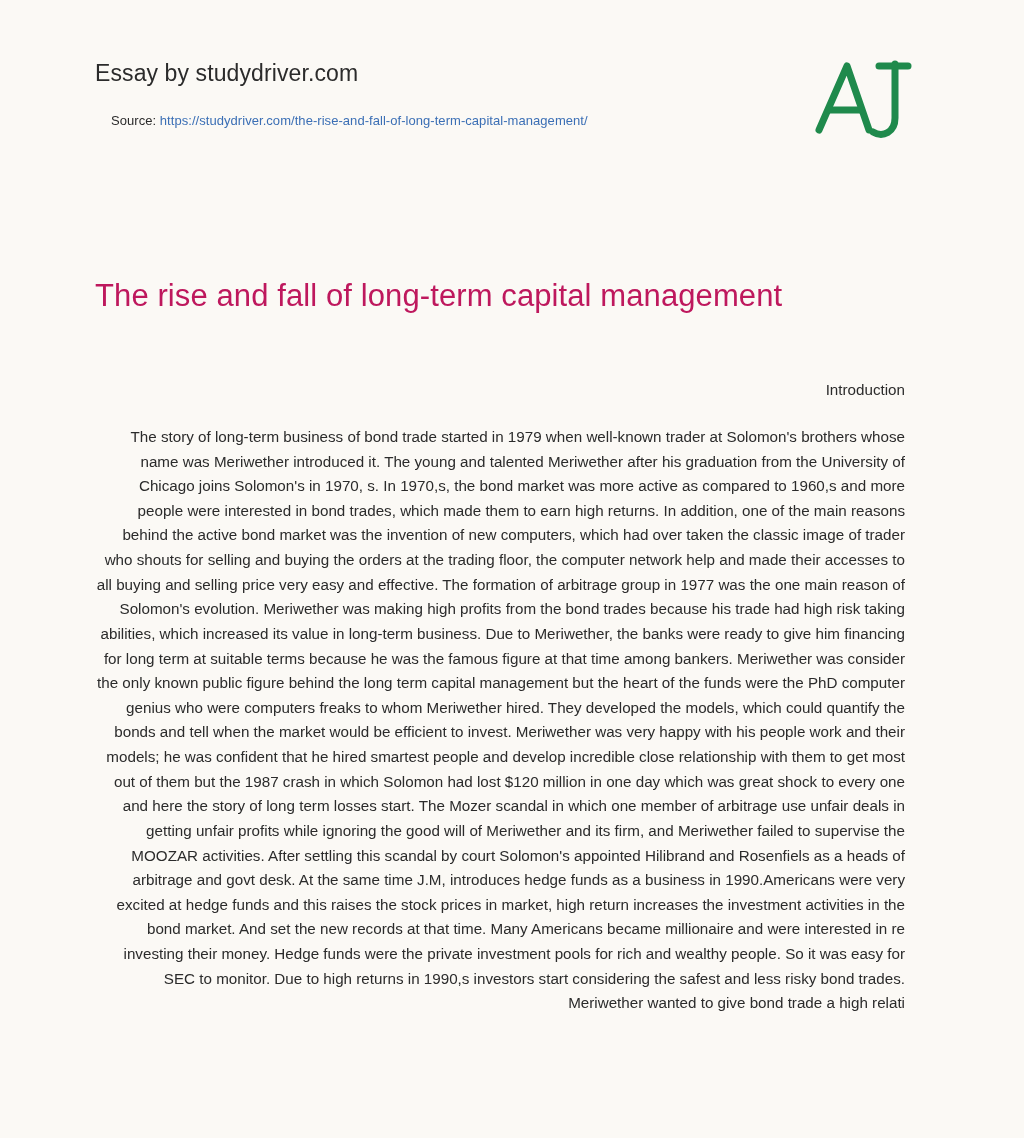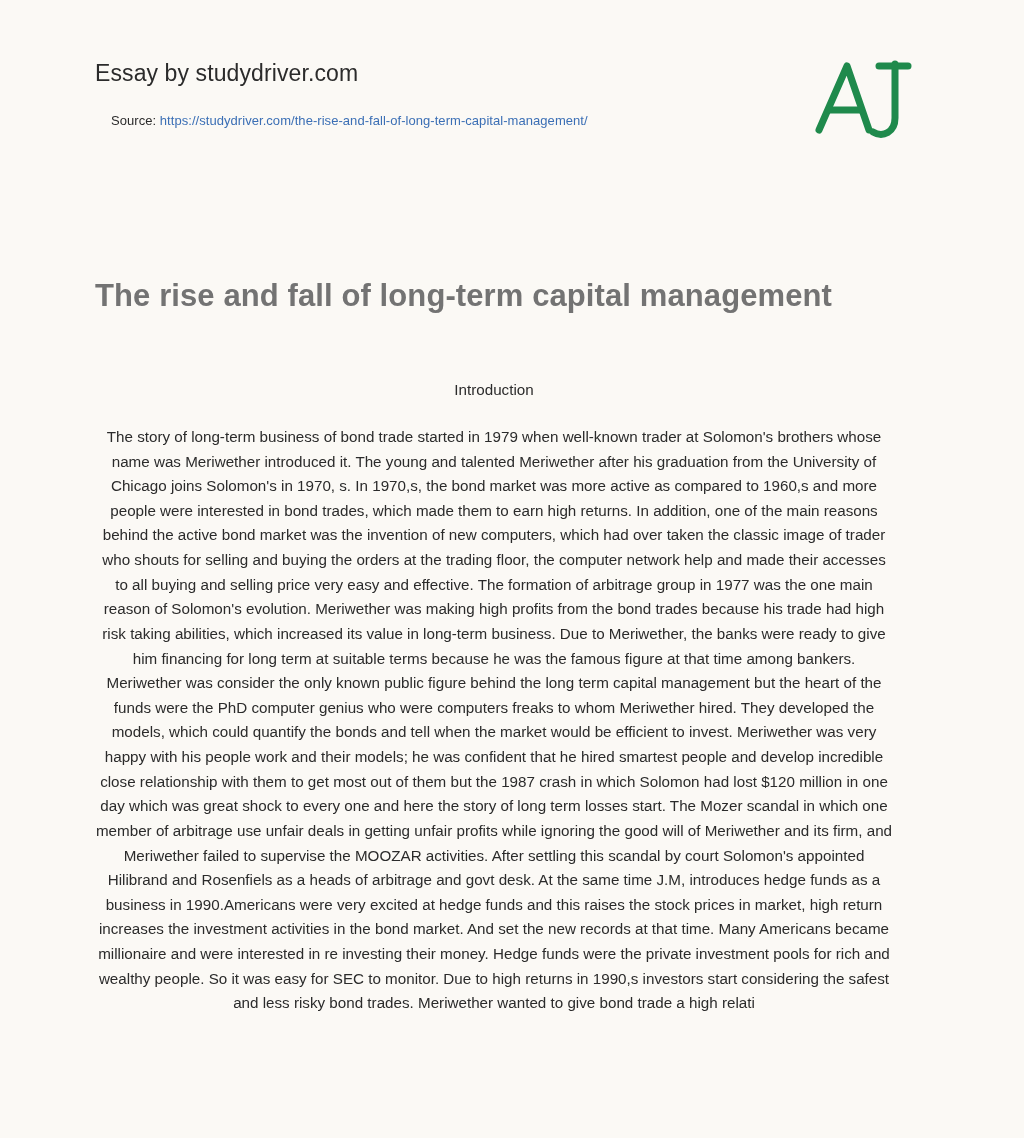--- a/index.html
+++ b/index.html
@@ -53,33 +53,33 @@
     width: 110px;
     height: 100px;
   }
   .logo svg {
     display: block;
   }
   h1.doc-title {
     margin: 148px 0 0 0;
     font-size: 31px;
     line-height: 1.3;
-    font-weight: 700;
-    color: #737373;
+    font-weight: 400;
+    color: #be185d;
     letter-spacing: 0.1px;
   }
   .body-content {
     margin-top: 62px;
   }
   .body-content p {
-    margin: 0 16px 22px 0;
+    margin: 0 4px 22px 0;
     font-size: 15.2px;
     line-height: 1.62;
     color: #2b2b2b;
-    text-align: center;
+    text-align: right;
   }
   .section-label {
     margin-bottom: 22px;
   }
   .indent {
     text-indent: 0;
   }
   .para-main {
     margin-bottom: 0;
   }

